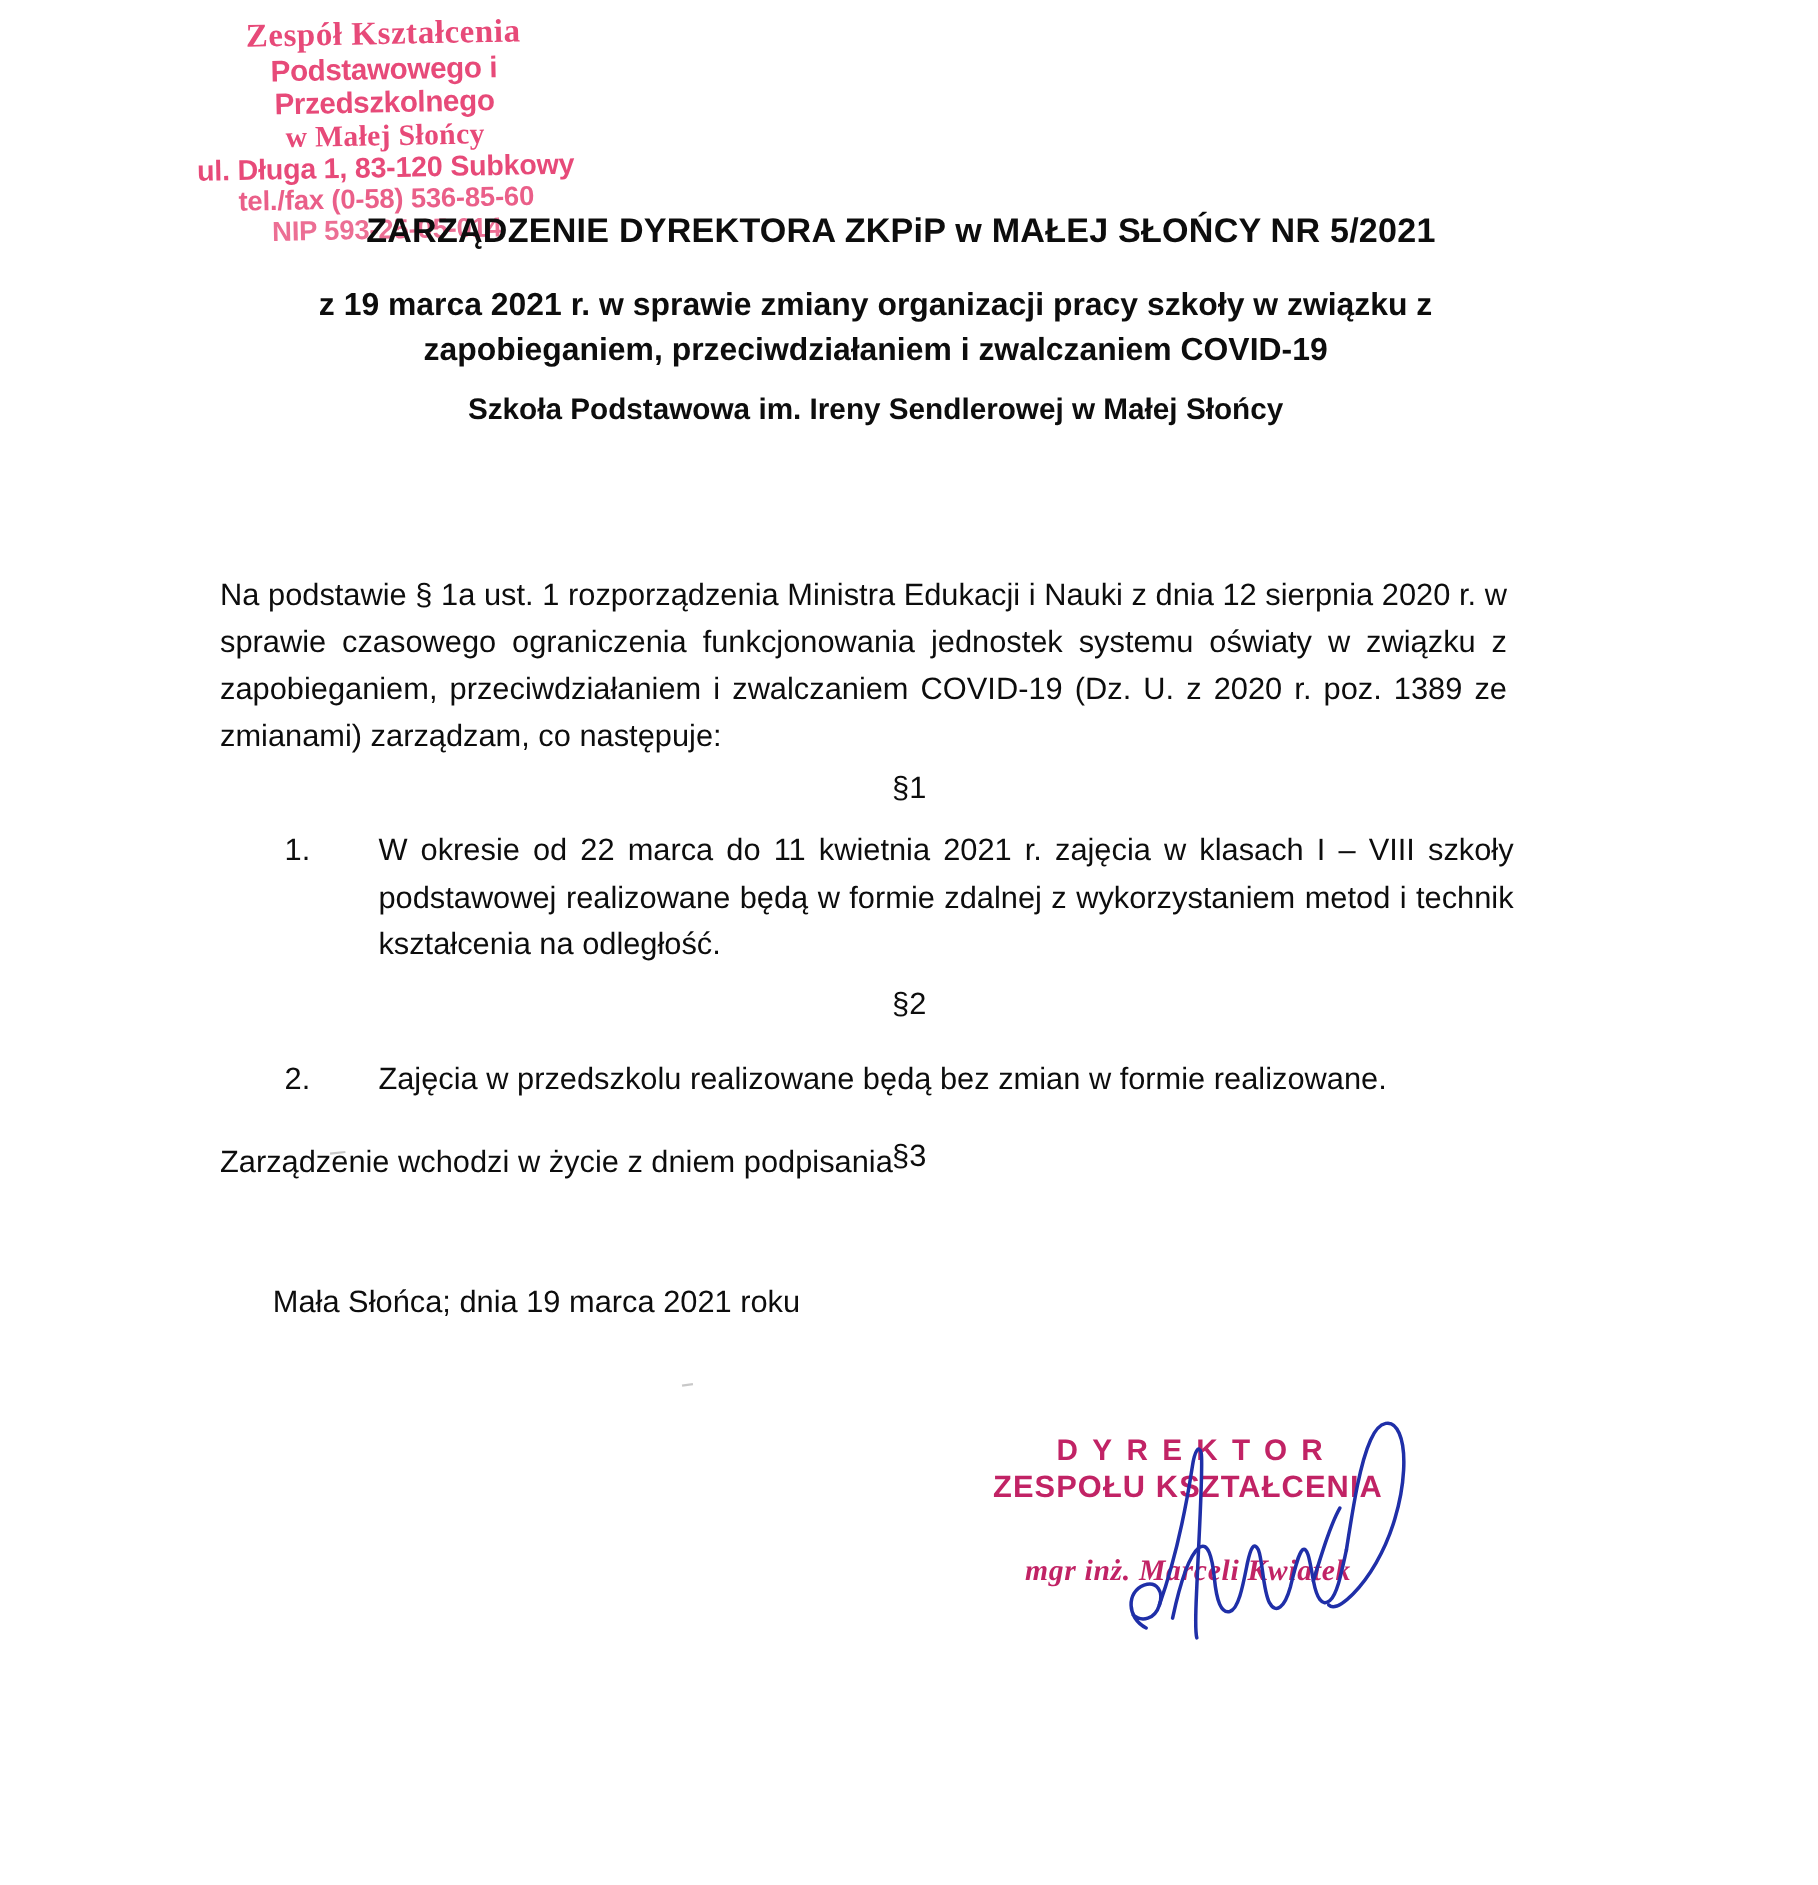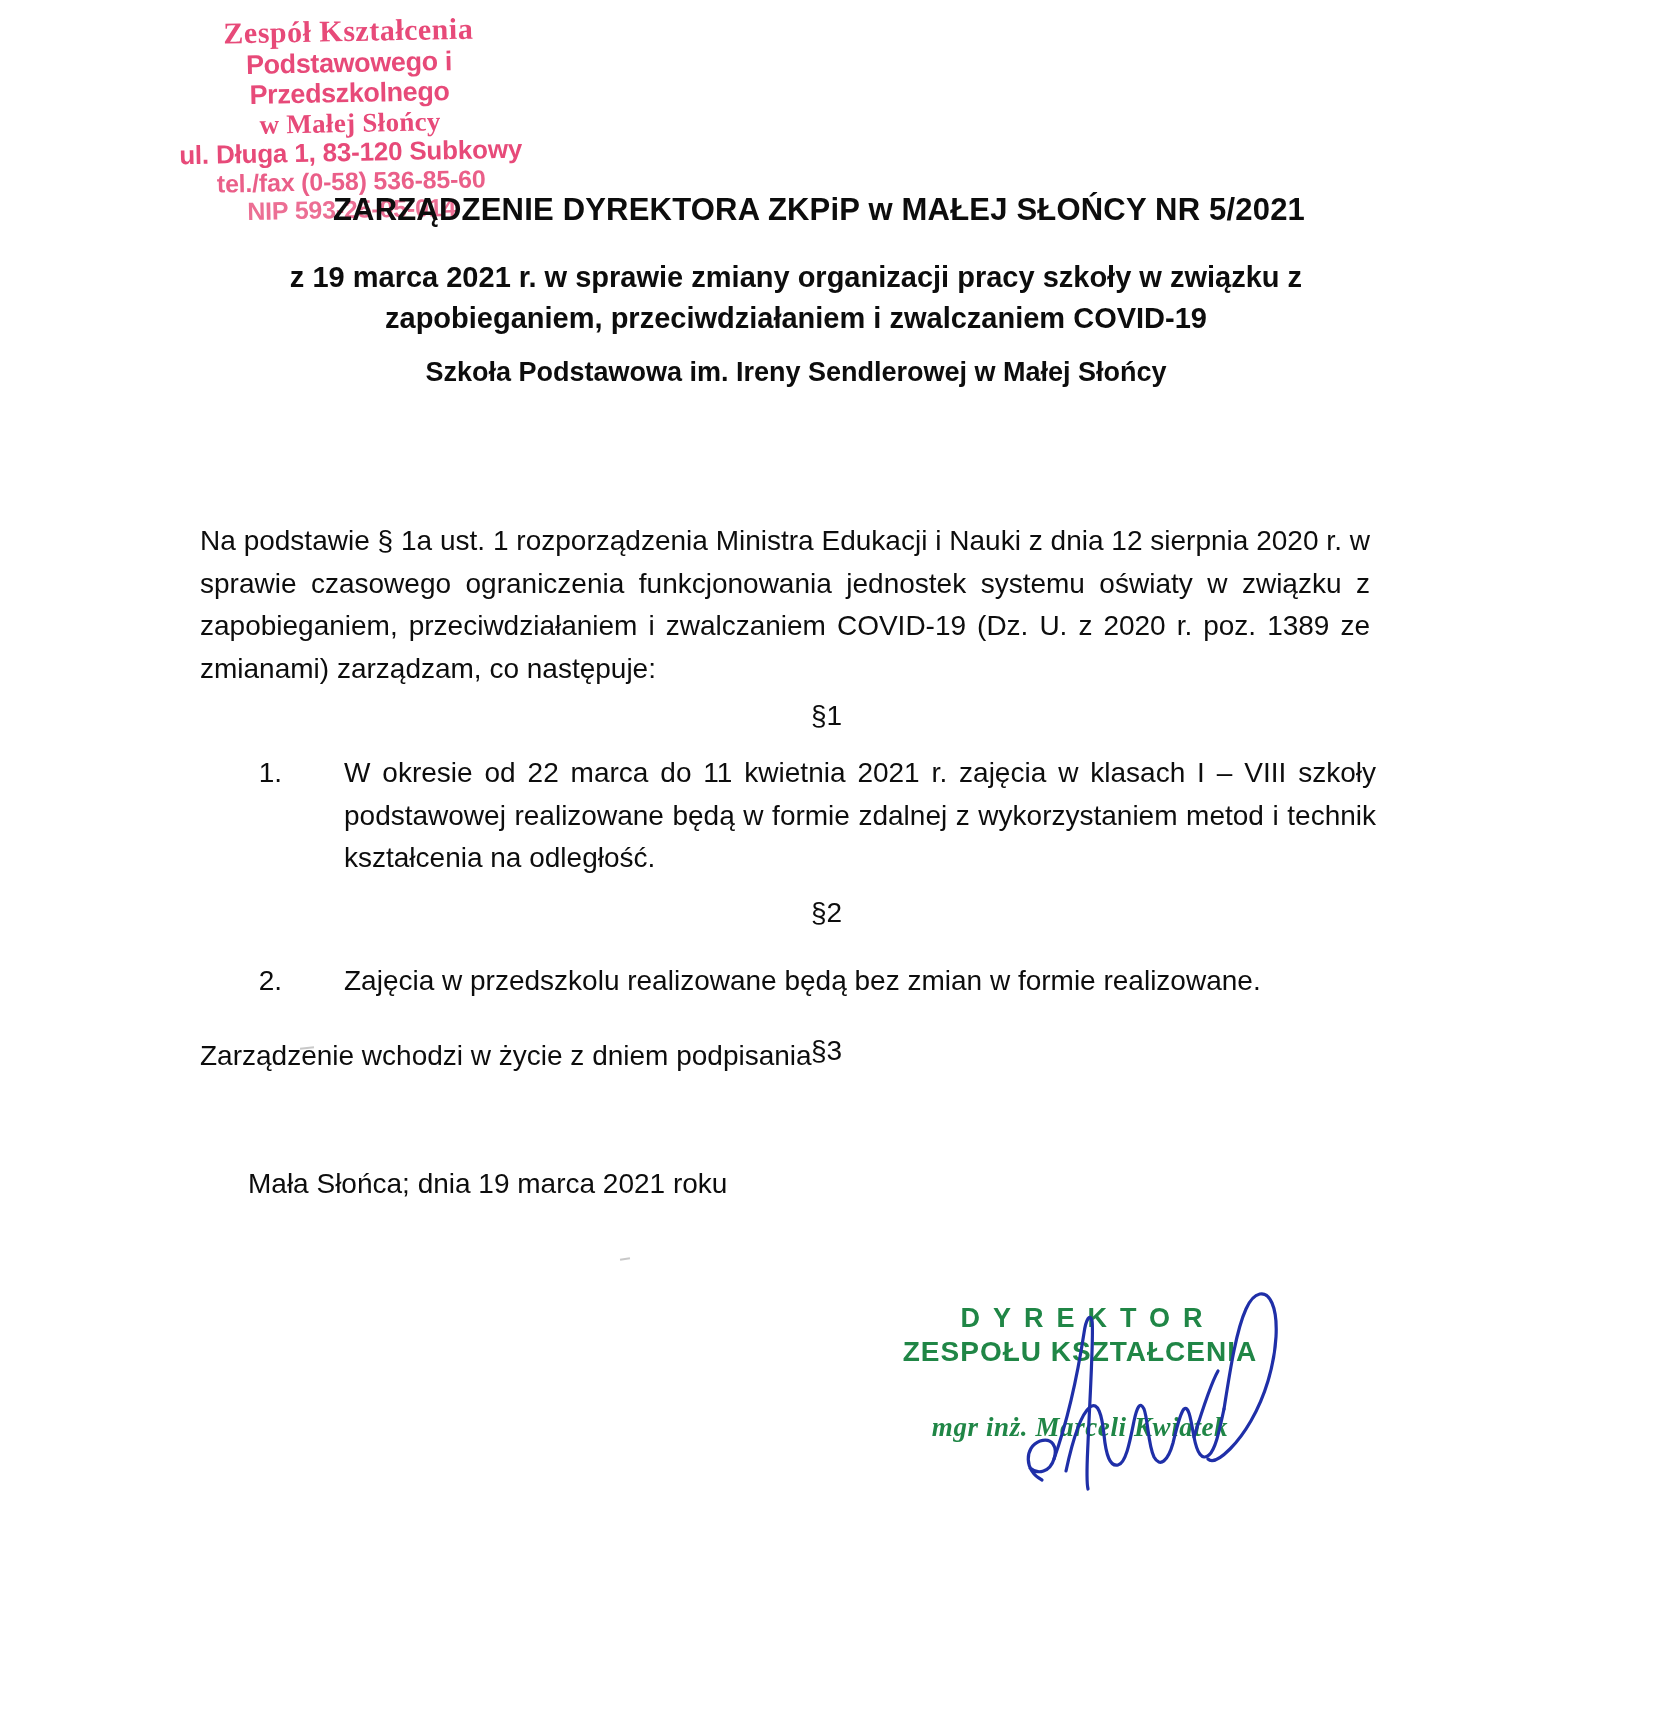--- a/index.html
+++ b/index.html
@@ -174,21 +174,21 @@
   }
   .artifact.a1 { left: 300px; top: 1047px; width: 14px; height: 2px; transform: rotate(-6deg); }
   .artifact.a2 { left: 620px; top: 1258px; width: 10px; height: 2px; transform: rotate(-8deg); }
 
   
   .sig-stamp {
     position: absolute;
     left: 880px;
     top: 1303px;
     width: 400px;
-    color: #15803d;
+    color: #be185d;
     opacity: 0.95;
   }
   .sig-stamp .dyrektor {
     font-size: 27px;
     font-weight: bold;
     letter-spacing: 13px;
     text-align: center;
     padding-left: 16px;
     font-family: "Liberation Sans", sans-serif;
   }

